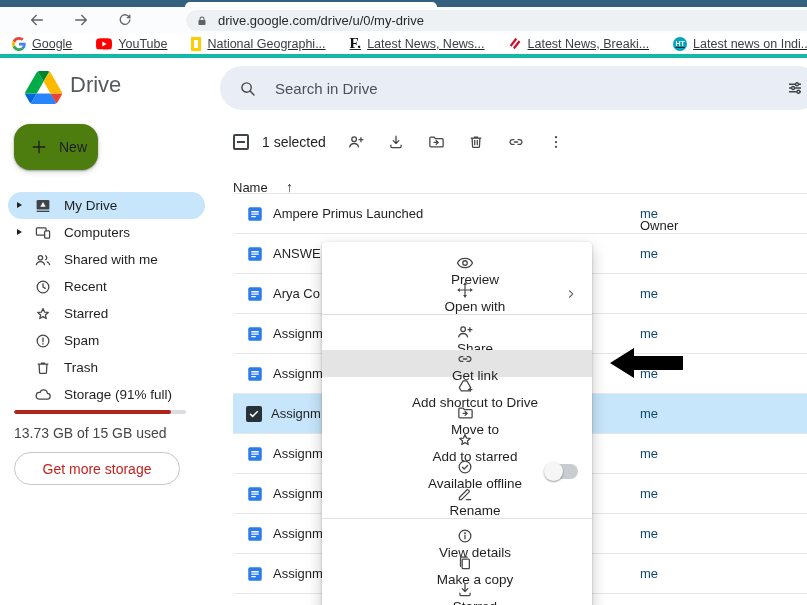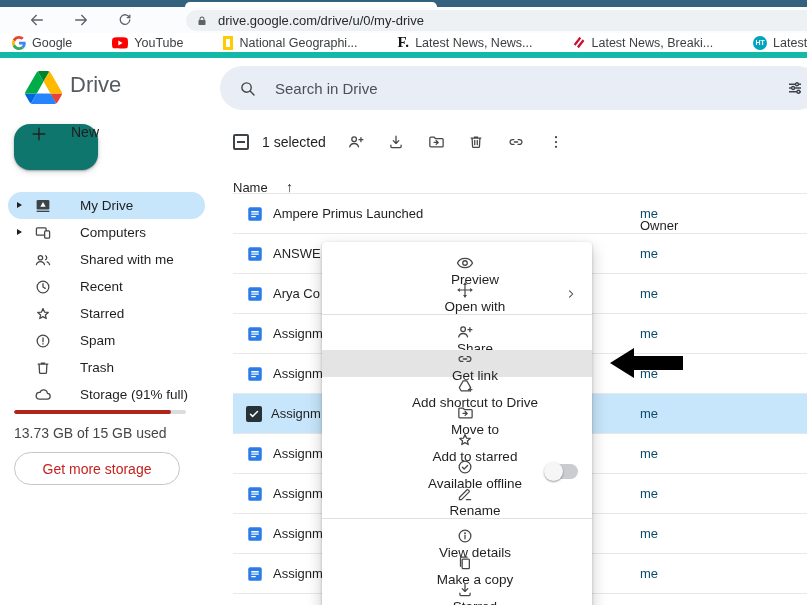--- a/index.html
+++ b/index.html
@@ -11,51 +11,51 @@
   
   .tabstrip{position:absolute;left:0;top:0;width:807px;height:7px;background:#33617e;}
   .tab{position:absolute;left:185px;top:2px;width:252px;height:5px;background:#fff;
     border-radius:8px 8px 0 0;}
   .btoolbar{position:absolute;left:0;top:7px;width:807px;height:26px;background:#fbfcfd;}
   .navic{position:absolute;top:5px;cursor:pointer;}
   .urlbar{position:absolute;left:186px;top:3px;width:640px;height:21px;border-radius:11px;
     background:#eef1f4;display:flex;align-items:center;padding:0 10px;}
   .urltext{font-size:13px;color:#27292c;margin-left:10px;white-space:nowrap;}
   .bookmarks{position:absolute;left:0;top:33px;width:807px;height:25px;background:#fff;
-    border-bottom:6px solid #14b8a6;display:flex;align-items:center;padding-left:12px;gap:16px;}
+    border-bottom:4px solid #14b8a6;display:flex;align-items:center;padding-left:12px;gap:0;text-decoration:underline;}
   .bm{display:flex;align-items:center;gap:6px;margin-right:24px;white-space:nowrap;cursor:pointer;}
   .bm-label{font-size:12.5px;color:#3c4043;}
   .bm-circle{width:14px;height:14px;border-radius:50%;display:flex;align-items:center;
     justify-content:center;color:#fff;font-size:7px;font-weight:bold;}
   .natgeo{width:10px;height:14px;border:3px solid #ffcc00;}
   .serifF{font-family:"Liberation Serif",serif;font-weight:bold;font-size:15px;color:#111;}
 
   
   .dheader{position:absolute;left:0;top:58px;width:807px;height:54px;background:#fff;}
   .dlogo{position:absolute;left:25px;top:13px;}
   .dname{position:absolute;left:70px;top:14px;font-size:22px;color:#555a60;}
   .search{position:absolute;left:220px;top:8px;width:600px;height:44px;border-radius:24px;
     background:#e9eef6;display:flex;align-items:center;padding:0 18px;}
   .search-input{border:none;outline:none;background:transparent;font-size:15px;color:#0369a1;
     margin-left:16px;width:440px;font-family:"Liberation Sans",sans-serif;}
   .search-input::placeholder{color:#49505a;opacity:1;}
   .tune{position:absolute;left:786px;top:21px;}
 
   
   .newbtn{position:absolute;left:14px;top:124px;width:84px;height:46px;border-radius:16px;
-    background:#0f766e;box-shadow:0 1px 2px rgba(0,0,0,.3),0 2px 6px rgba(0,0,0,.15);
-    display:flex;padding-left:15px;gap:22px;cursor:pointer;}
+    background:#4d7c0f;box-shadow:0 1px 2px rgba(0,0,0,.3),0 2px 6px rgba(0,0,0,.15);
+    display:flex;align-items:center;padding-left:15px;gap:10px;cursor:pointer;}
   .newbtn span.lbl{font-size:14px;color:#1f1f1f;}
   .nav{position:absolute;left:0;top:192px;width:213px;}
   .nav-item{height:27px;display:flex;align-items:center;margin:0 8px;border-radius:16px;
     padding-left:26px;position:relative;cursor:pointer;}
   .nav-item.sel{background:#c7e6fb;}
   .tri{position:absolute;left:9px;top:10px;width:0;height:0;border-left:5px solid #1f1f1f;
     border-top:3.5px solid transparent;border-bottom:3.5px solid transparent;}
-  .nav-label{margin-left:28px;font-size:13.5px;color:#1f1f1f;}
+  .nav-label{margin-left:12px;font-size:13.5px;color:#1f1f1f;}
   .sbar{position:absolute;left:14px;top:410px;width:172px;height:4px;border-radius:2px;
     background:#dadce0;overflow:hidden;}
   .sbar-fill{height:4px;background:#af241c;border-radius:2px;}
   .susage{position:absolute;left:14px;top:425px;font-size:14px;color:#444746;}
   .morebtn{position:absolute;left:14px;top:452px;width:166px;height:33px;border:1px solid #c4c7c5;
     border-radius:17px;background:#fff;color:#c5221f;font-size:14px;display:flex;
     align-items:center;justify-content:center;cursor:pointer;font-family:"Liberation Sans",sans-serif;}
 
   
   .ctoolbar{position:absolute;left:233px;top:127px;height:30px;display:flex;align-items:center;}

